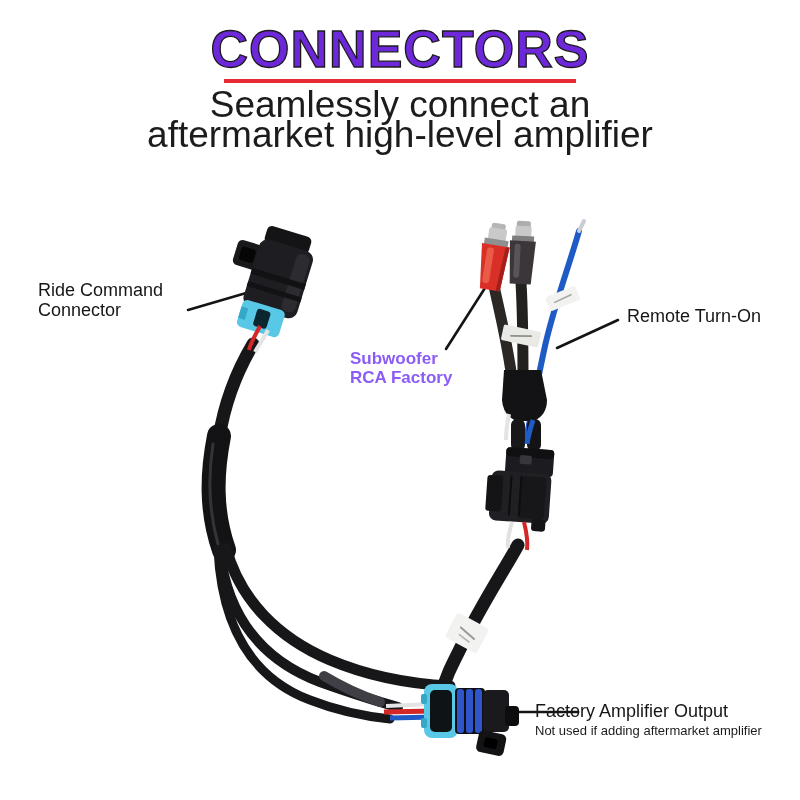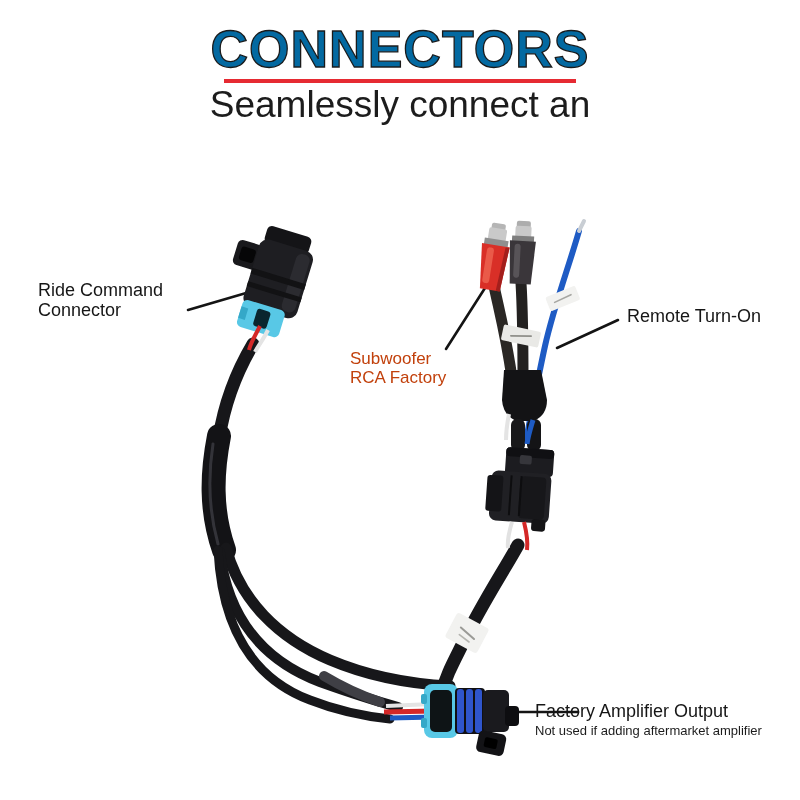--- a/index.html
+++ b/index.html
@@ -17,24 +17,25 @@
   .co-factory{left:535px;top:701px;width:272px;}
   .co-factory .note{font-size:13px;line-height:15px;margin-top:2px;color:#1c1c1c;}
   svg{position:absolute;left:0;top:0;}
 </style>
 </head>
 <body>
 
 <div class="stage">
 
   <div class="hdr">
-    <div class="title" style="color: #0369a1;">CONNECTORS</div>
+    <div class="title" style="color: #6d28d9;">CONNECTORS</div>
     <div class="underline" style="background-color: rgb(230, 42, 50);"></div>
     <div class="subtitle">
       <span>Seamlessly connect an</span><br>
+      <span>aftermarket high-level amplifier</span>
     </div>
   </div>
 
   <svg width="800" height="800" viewBox="0 0 800 800">
 
     <g stroke-width="2.6" stroke-linecap="round">
       <line x1="188" y1="310" x2="253" y2="291" stroke="#141414"></line>
       <line x1="446" y1="349" x2="485" y2="288" stroke="#141414"></line>
       <line x1="557" y1="348" x2="618" y2="320" stroke="#141414"></line>
       <line x1="513" y1="712" x2="578" y2="712" stroke="#141414"></line>
@@ -151,21 +152,21 @@
         <rect x="484" y="738" width="13" height="10" rx="2" fill="#000000"></rect>
       </g>
     </g>
   </svg>
 
   <div class="callout co-ride" style="color: rgb(22, 22, 22);">
     <span>Ride Command</span><br>
     <span>Connector</span>
   </div>
 
-  <div class="callout co-sub" style="color: #c2410c;">
+  <div class="callout co-sub" style="color: #8b5cf6; font-weight: bold;">
     <span>Subwoofer</span><br>
     <span>RCA Factory</span>
   </div>
 
   <div class="callout co-remote" style="color: rgb(22, 22, 22);">Remote Turn-On</div>
 
   <div class="callout co-factory" style="color: rgb(22, 22, 22);">
     <div>Factory Amplifier Output</div>
     <div class="note">Not used if adding aftermarket amplifier</div>
   </div>

